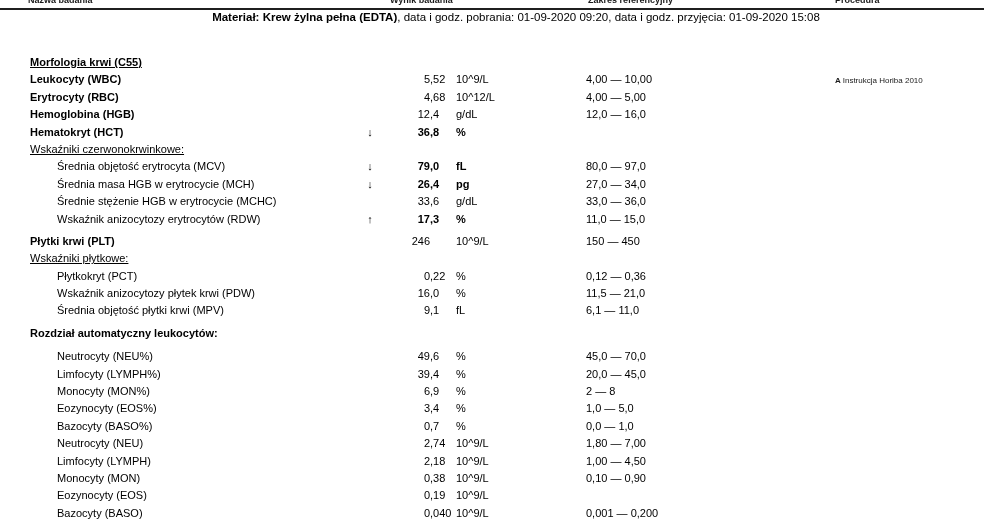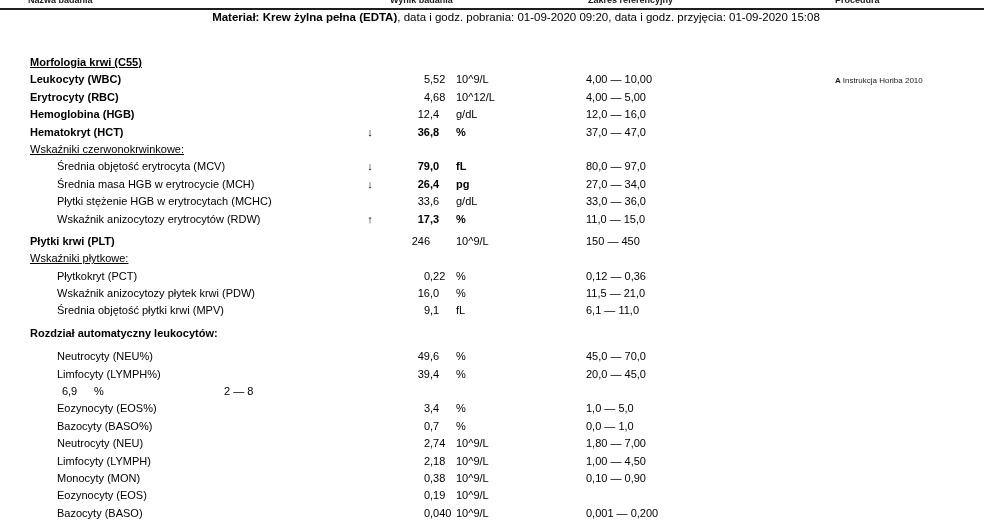--- a/index.html
+++ b/index.html
@@ -93,21 +93,20 @@
         <div class="c-unit">g/dL</div>
         <div class="c-range">12,0 — 16,0</div>
         <div class="c-proc"></div>
       </div>
       <div class="row">
         <div class="c-name bold">Hematokryt (HCT)</div>
         <div class="c-flag">↓</div>
         <div class="c-int bold">36</div>
         <div class="c-frac bold">,8</div>
         <div class="c-unit bold">%</div>
-        <div class="c-range">37,0 — 47,0</div>
         <div class="c-proc"></div>
       </div>
       <div class="row">
         <div class="c-name"><div class="underline" style="display: inline;">Wskaźniki czerwonokrwinkowe:</div></div>
       </div>
       <div class="row">
         <div class="c-name indent">Średnia objętość erytrocyta (MCV)</div>
         <div class="c-flag">↓</div>
         <div class="c-int bold">79</div>
         <div class="c-frac bold">,0</div>
@@ -118,21 +117,21 @@
       <div class="row">
         <div class="c-name indent">Średnia masa HGB w erytrocycie (MCH)</div>
         <div class="c-flag">↓</div>
         <div class="c-int bold">26</div>
         <div class="c-frac bold">,4</div>
         <div class="c-unit bold">pg</div>
         <div class="c-range">27,0 — 34,0</div>
         <div class="c-proc"></div>
       </div>
       <div class="row">
-        <div class="c-name indent">Płytki stężenie HGB w erytrocytach (MCHC)</div>
+        <div class="c-name indent">Średnie stężenie HGB w erytrocycie (MCHC)</div>
         <div class="c-flag"></div>
         <div class="c-int">33</div>
         <div class="c-frac">,6</div>
         <div class="c-unit">g/dL</div>
         <div class="c-range">33,0 — 36,0</div>
         <div class="c-proc"></div>
       </div>
       <div class="row">
         <div class="c-name indent">Wskaźnik anizocytozy erytrocytów (RDW)</div>
         <div class="c-flag">↑</div>
@@ -199,20 +198,21 @@
       <div class="row">
         <div class="c-name indent">Limfocyty (LYMPH%)</div>
         <div class="c-flag"></div>
         <div class="c-int">39</div>
         <div class="c-frac">,4</div>
         <div class="c-unit">%</div>
         <div class="c-range">20,0 — 45,0</div>
         <div class="c-proc"></div>
       </div>
       <div class="row">
+        <div class="c-name indent">Monocyty (MON%)</div>
         <div class="c-flag"></div>
         <div class="c-int">6</div>
         <div class="c-frac">,9</div>
         <div class="c-unit">%</div>
         <div class="c-range">2 — 8</div>
         <div class="c-proc"></div>
       </div>
       <div class="row">
         <div class="c-name indent">Eozynocyty (EOS%)</div>
         <div class="c-flag"></div>

